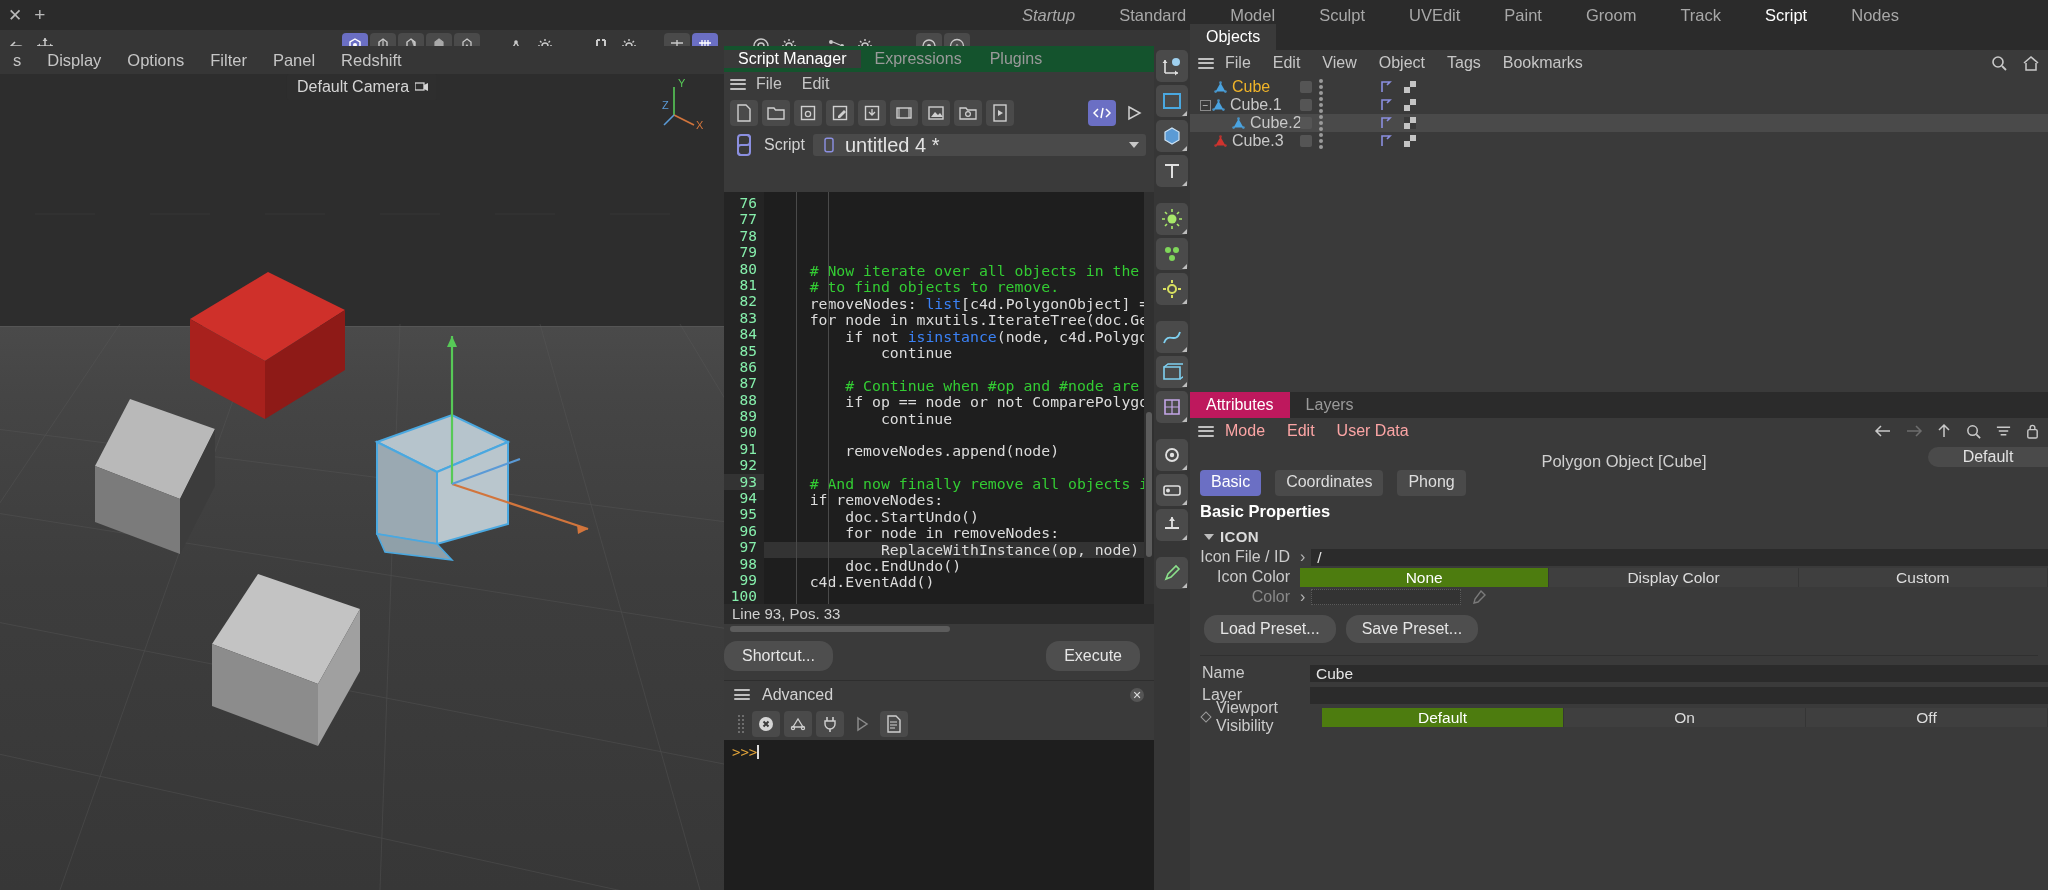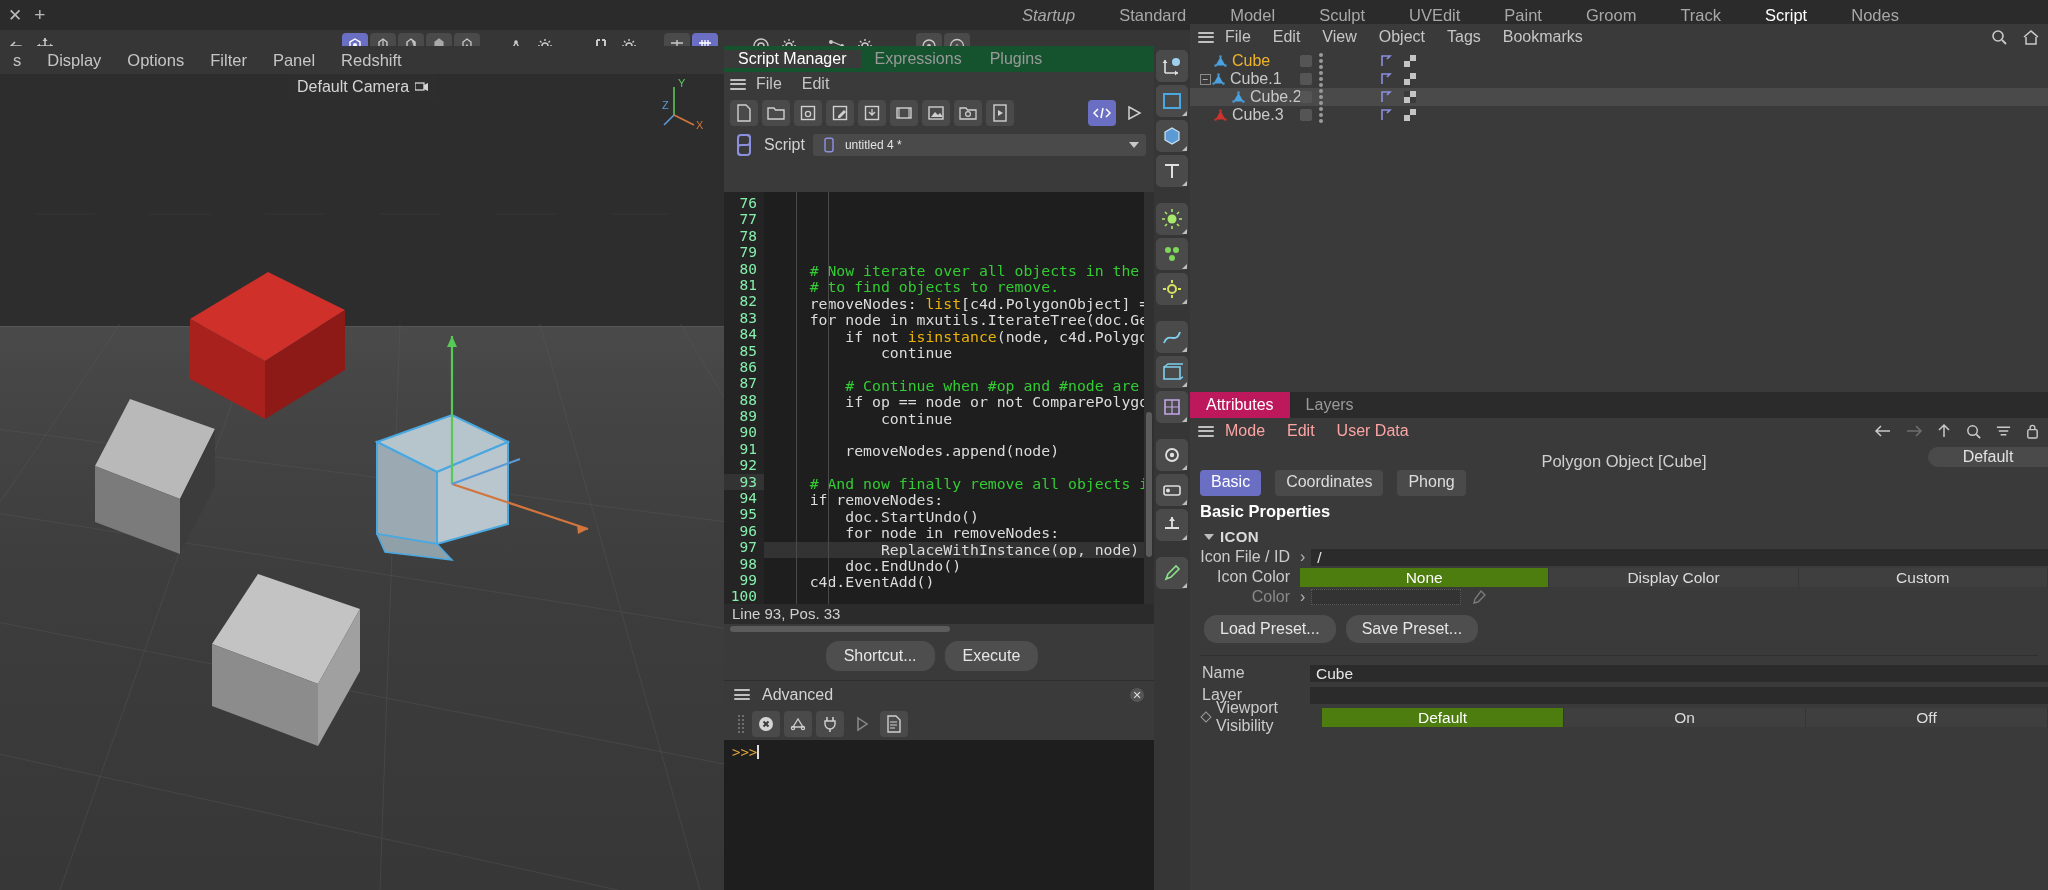--- a/index.html
+++ b/index.html
@@ -99,21 +99,21 @@
   .sm-ibtn.flat { background:transparent; }
   .sm-scriptrow {
     height:30px; background:#3a3a3a; display:flex; align-items:center; gap:8px; padding:0 8px;
   }
   .pylogo { width:24px; height:24px; }
   .sm-scriptlbl { font-size:16px; color:#d2d2d2; }
   .sm-combo {
     flex:1; height:22px; background:#4a4a4a; border-radius:3px; display:flex;
     align-items:center; gap:8px; padding:0 8px; cursor:pointer; position:relative;
   }
-  .sm-combo .cname { font-size:12px; color:#e3e3e3;text-align:right; }
+  .sm-combo .cname { font-size:20px; color:#e3e3e3;text-align:right; }
   .sm-combo .carrow { position:absolute; right:7px; top:8px;
     border-left:5px solid transparent; border-right:5px solid transparent; border-top:6px solid #c8c8c8;}
 
   
   .editor {
     position:absolute; left:0; top:146px; width:430px; height:412px;
     background:#1e1e1e; display:flex; overflow:hidden;
   }
   .gutter {
     width:40px; background:#242424; color:#86efac; text-align:right;
@@ -121,38 +121,38 @@
     flex-shrink:0;
   }
   .gutter div { height:16.4px; line-height:16.4px; padding-right:7px; }
   .gutter div.cur { background:#333333; }
   .codearea { flex:1; position:relative; overflow:hidden; padding-top:3px;
     font-family:"DejaVu Sans Mono", monospace; font-size:14.8px; white-space:pre; color:#dcdcdc;}
   .codearea .ln { height:16.4px; line-height:16.4px; padding-left:10px; }
   .codearea .ln.cur { background:#333333; }
   .cmt { color:#33cc33; }
   .kwd { color:#dcdcdc; }
-  .bif { color:#eab308; }
+  .bif { color:#3b82f6; }
   .vbar { position:absolute; top:0; bottom:0; width:1px; background:#4a4a4a; }
 
   .ed-status {
     position:absolute; left:0; top:558px; width:430px; height:20px;
     background:#2b2b2b; color:#d0d0d0; font-size:15px; padding-left:8px; line-height:20px;
   }
   .ed-hscroll {
     position:absolute; left:0; top:578px; width:430px; height:10px; background:#3a3a3a;
   }
   .ed-hscroll i { position:absolute; left:6px; top:2px; width:220px; height:6px;
     background:#5c5c5c; border-radius:3px; display:block;}
   .ed-vscroll { position:absolute; right:0; top:146px; width:10px; height:412px; background:#303030;}
   .ed-vscroll i { position:absolute; left:2px; top:220px; width:6px; height:145px; background:#5c5c5c; border-radius:3px; display:block;}
 
   .sm-btnrow {
     position:absolute; left:0; top:592px; width:430px; height:36px;
-    display:flex; align-items:center; justify-content:center; gap:10px; padding-right:14px;
+    display:flex; align-items:center; justify-content:space-between; gap:10px; padding-right:14px;
   }
   .pbtn {
     background:#4e4e4e; color:#e6e6e6; font-size:16px; border:none; border-radius:13px;
     padding:6px 18px; cursor:pointer;
   }
 
   
   .adv-head {
     position:absolute; left:0; top:634px; width:430px; height:28px;
     background:#3a3a3a; display:flex; align-items:center; gap:12px; padding-left:10px;
@@ -820,20 +820,23 @@
     </div>
     <div class="rgap"></div>
     <div class="rbtn corner">
       <svg width="22" height="22" viewBox="0 0 22 22">
           <path d="M5 17l2-5 8-8 3 3-8 8z" fill="none" stroke="#8be08b" stroke-width="1.6"></path>
         </svg>
     </div>
   </div>
 
   <div class="objpanel">
+    <div class="op-tabbar">
+      <div class="op-tab">Objects</div>
+    </div>
     <div class="op-menu">
       <span class="hamb">
           <i></i>
           <i></i>
           <i></i>
         </span>
       <span class="mi">File</span>
       <span class="mi">Edit</span>
       <span class="mi">View</span>
       <span class="mi">Object</span>

